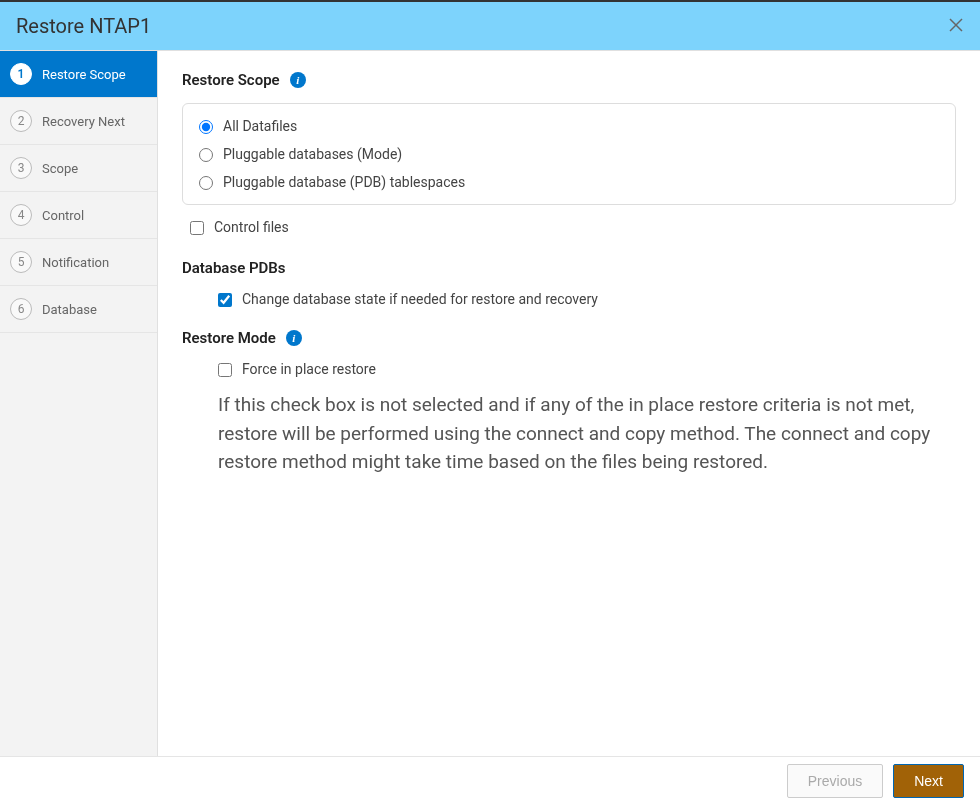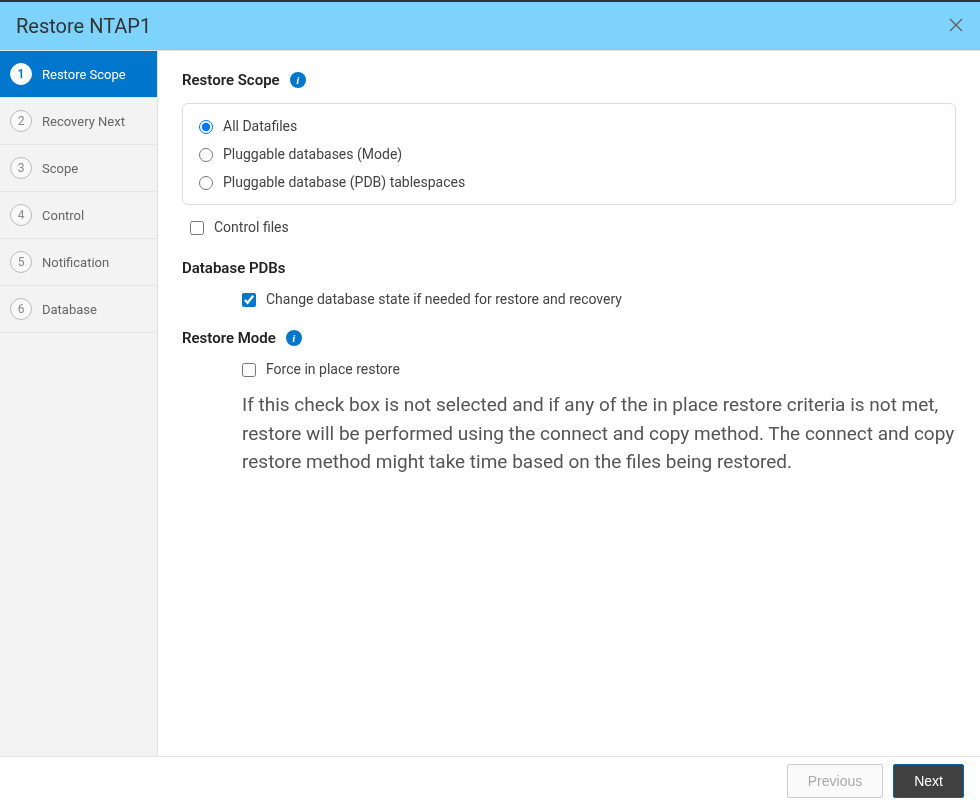--- a/index.html
+++ b/index.html
@@ -133,21 +133,21 @@
       accent-color: #0077cc;
     }
     .standalone-checkbox {
       margin-left: 8px;
       margin-bottom: 24px;
     }
     .section-block {
       margin-bottom: 22px;
     }
     .indent-block {
-      margin-left: 32px;
+      margin-left: 8px;
       padding-left: 28px;
     }
     .helper-text {
       font-size: 19px;
       color: #555;
       line-height: 1.5;
       margin-top: 14px;
     }
     .modal-footer {
       display: flex;
@@ -165,21 +165,21 @@
       background: #fff;
       cursor: pointer;
       border-radius: 2px;
     }
     .btn-previous {
       color: #aaa;
       background: #fafafa;
       cursor: not-allowed;
     }
     .btn-next {
-      background: #404040;
+      background: #a16207;
       color: #fff;
       border: 1px solid #0066b3;
     }
   </style>
 </head>
 <body>
 
 <div class="modal-header">
   <div class="modal-title">Restore NTAP1</div>
   <button class="close-icon">

